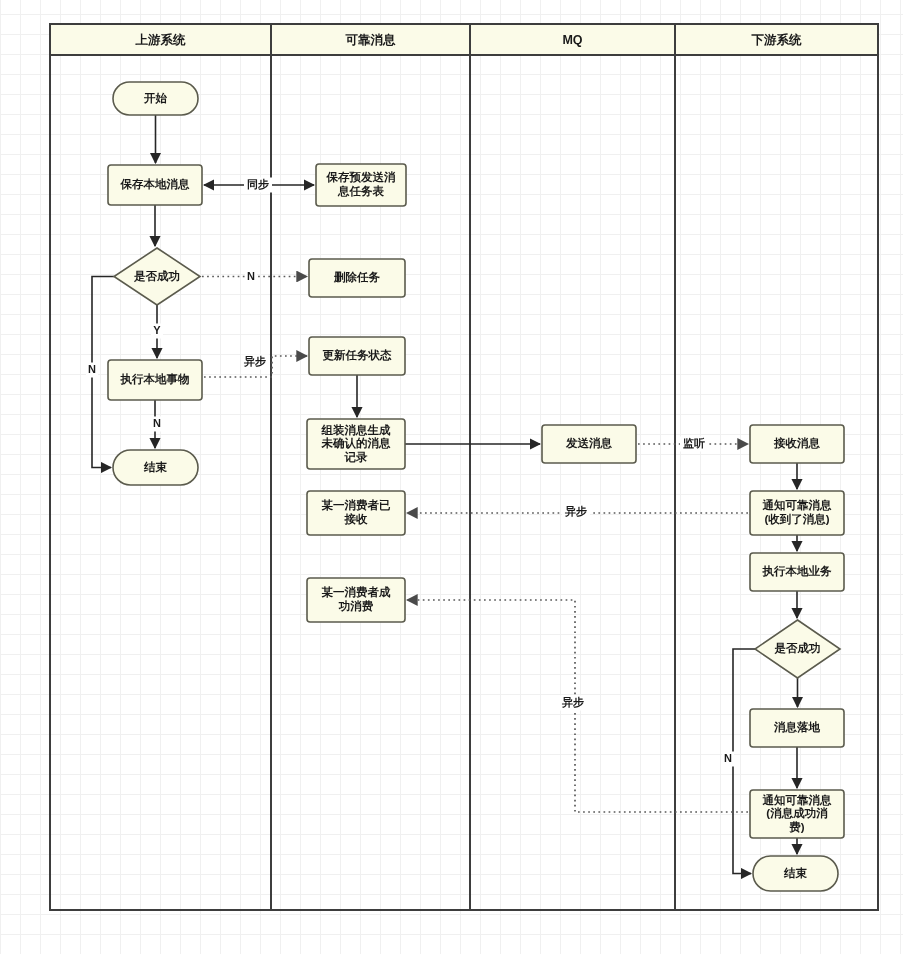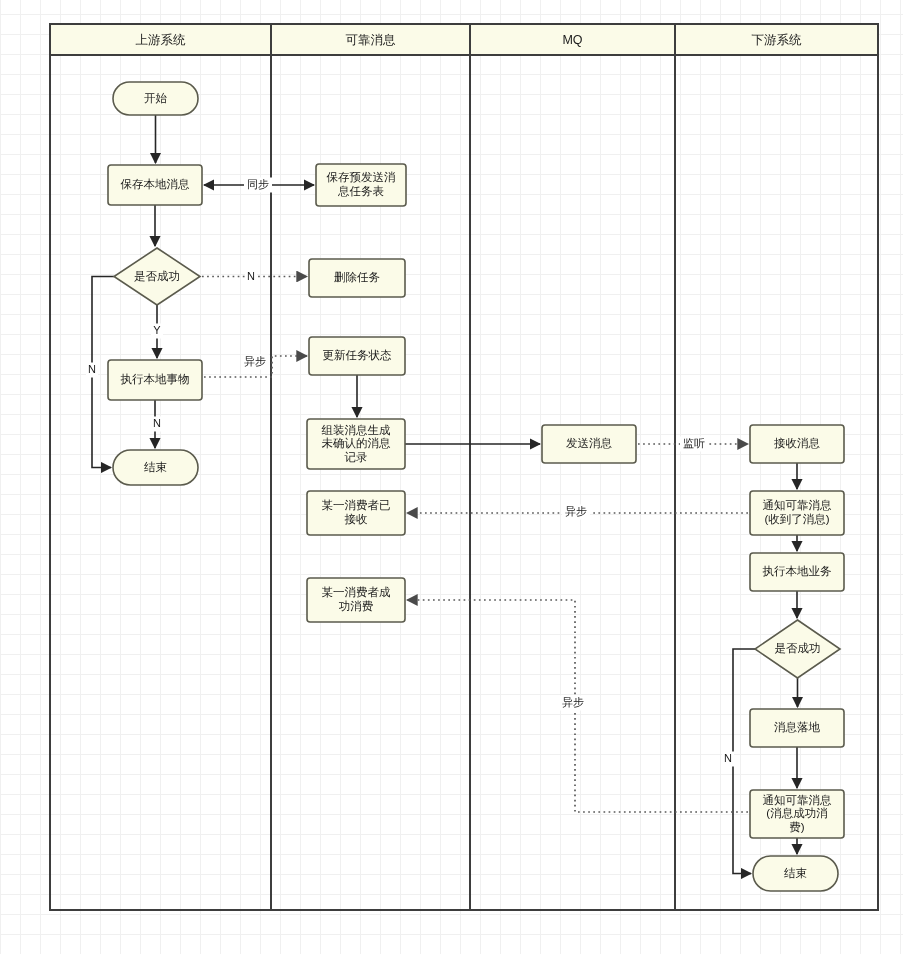--- a/index.html
+++ b/index.html
@@ -16,20 +16,21 @@
   #canvas-root {
     position: relative;
     width: 903px;
     height: 954px;
     background-color: #ffffff;
     background-image:
       linear-gradient(to right, #f0f0f0 1px, transparent 1px),
       linear-gradient(to bottom, #f0f0f0 1px, transparent 1px);
     background-size: 20px 20px;
     background-position: 0px 14px;
+    font-weight: bold;
   }
   svg#flow {
     position: absolute;
     left: 0;
     top: 0;
     width: 911px;
     height: 954px;
   }
   .lane-band { fill: #fbfbe8; stroke: #3d3d3d; stroke-width: 2; }
   .lane-body { fill: none; stroke: #3d3d3d; stroke-width: 2; }

